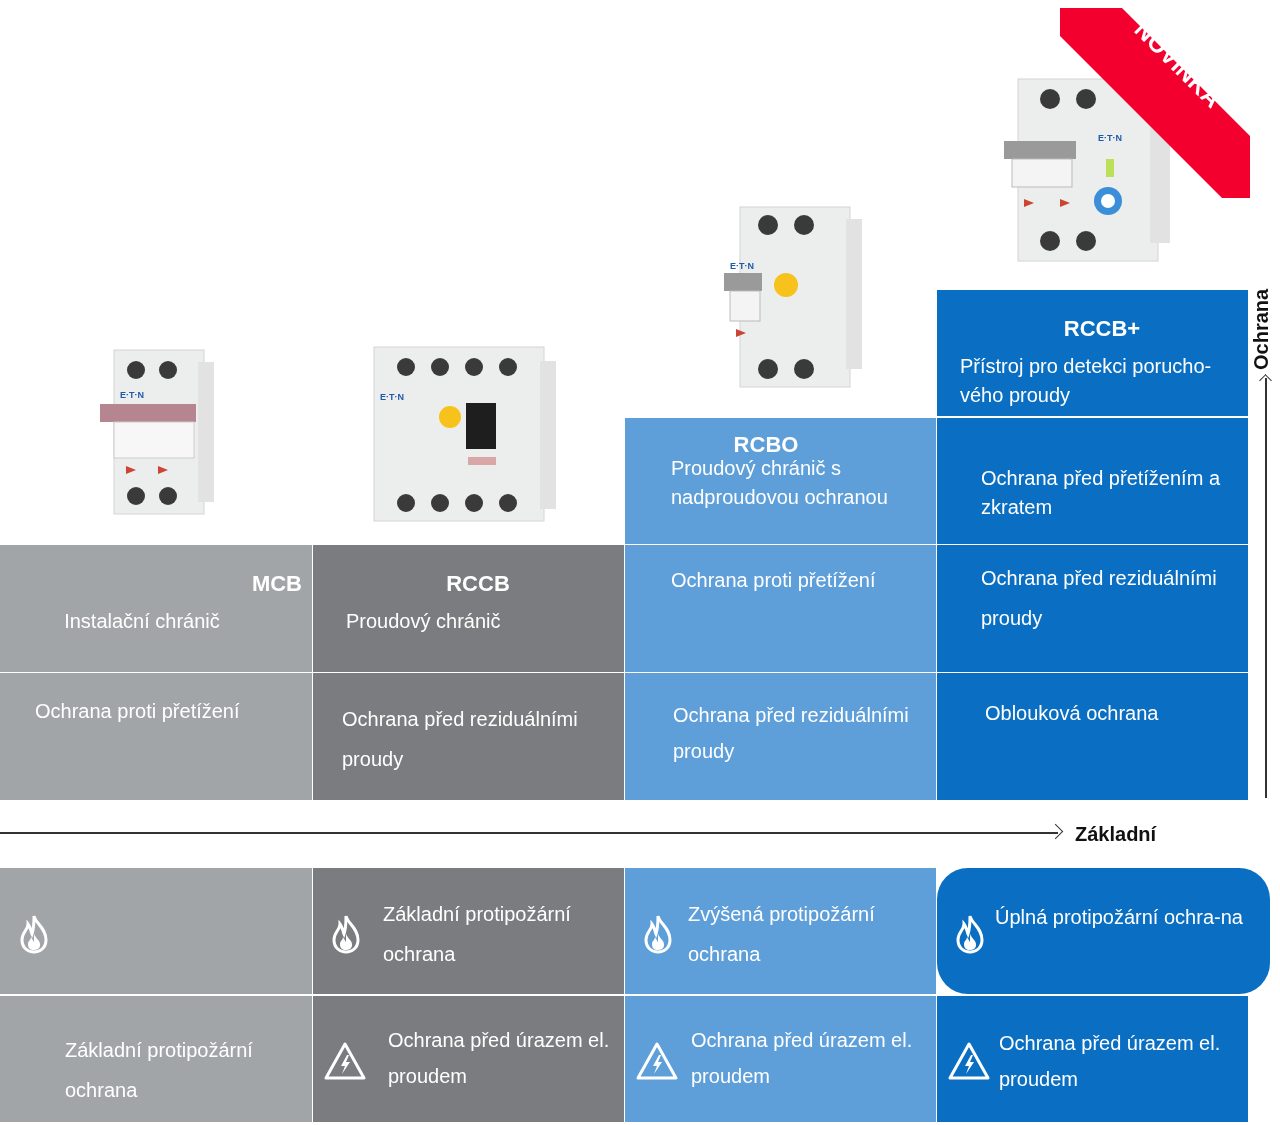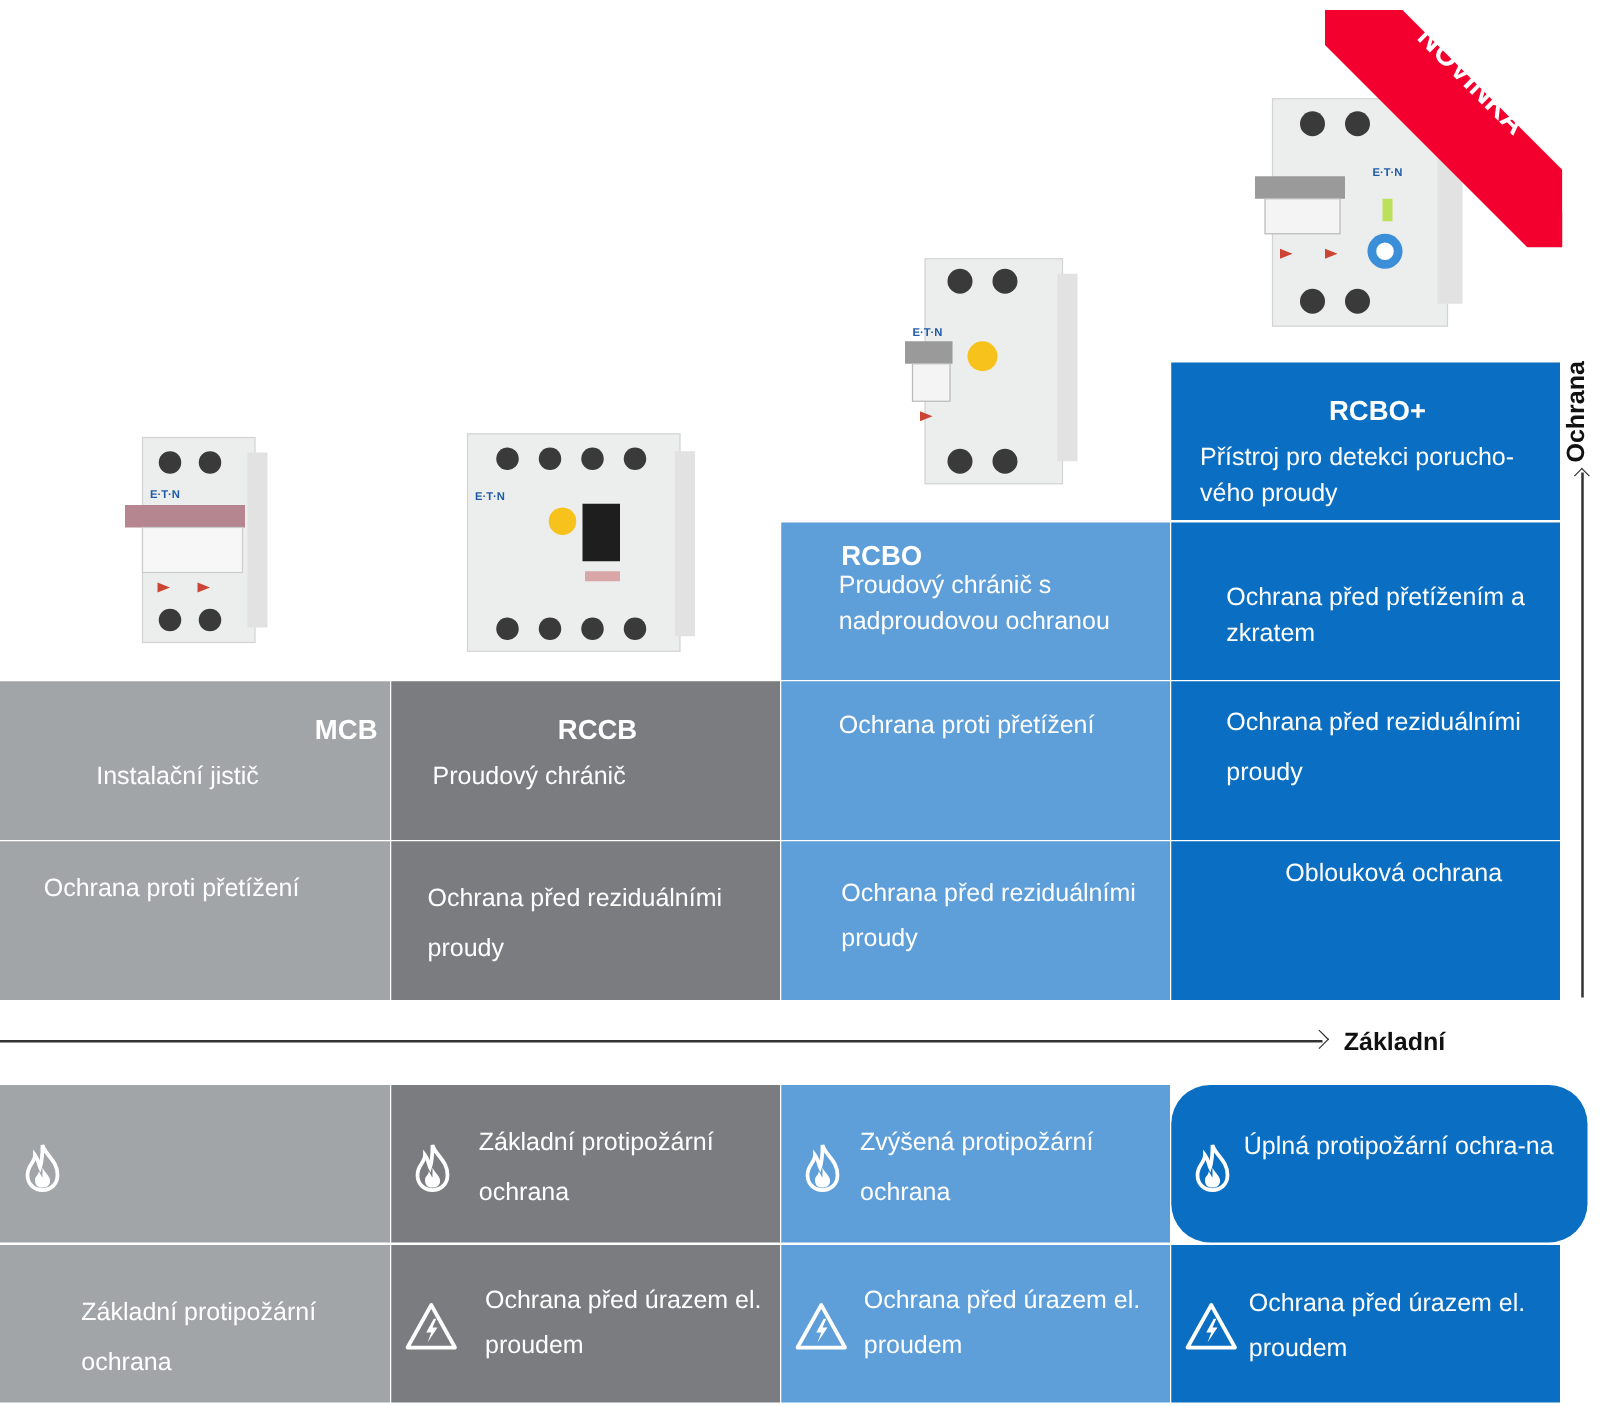--- a/index.html
+++ b/index.html
@@ -101,35 +101,35 @@
 <div class="ribbon">
   <svg width="190" height="190" viewBox="0 0 190 190">
     <polygon points="0,0 0,28 12,28 12,28" fill="#8a0a1d"></polygon>
     <polygon points="162,162 190,162 190,190 162,190" fill="#8a0a1d"></polygon>
     <polygon points="0,0 0,28 162,190 190,190 190,128 62,0" fill="#f4002e"></polygon>
     <text x="0" y="0" transform="translate(112,62) rotate(45)" text-anchor="middle" font-size="24" font-weight="bold" fill="#fff" font-family="Liberation Sans, sans-serif">NOVINKA</text>
   </svg>
 </div>
 
 <div class="cell c-afdd" style="left:937px;top:290px;width:311px;height:126px;">
-  <div class="txt title" style="left:0;top:24px;width:330px;text-align:center;">RCBO+</div>
+  <div class="txt title" style="left:0;top:24px;width:330px;text-align:center;">RCCB+</div>
   <div class="txt" style="left:23px;top:62px;width:270px;">Přístroj pro detekci porucho-vého proudy</div>
 </div>
 
 <div class="cell c-rcbo" style="left:625px;top:418px;width:311px;height:126px;">
-  <div class="txt title" style="left:0;top:12px;width:282px;margin-left:48px;">RCBO</div>
+  <div class="txt title" style="left:0;top:12px;width:282px;text-align:center;">RCBO</div>
   <div class="txt" style="left:46px;top:36px;width:250px;">Proudový chránič s nadproudovou ochranou</div>
 </div>
 <div class="cell c-afdd" style="left:937px;top:418px;width:311px;height:126px;">
   <div class="txt" style="left:44px;top:46px;width:264px;">Ochrana před přetížením a zkratem</div>
 </div>
 
 <div class="cell c-mcb" style="left:0;top:545px;width:312px;height:127px;">
   <div class="txt title" style="left:0;top:24px;width:302px;text-align:right;">MCB</div>
-  <div class="txt" style="left:0;top:62px;width:284px;text-align:center;">Instalační jistič</div>
+  <div class="txt" style="left:0;top:62px;width:284px;text-align:center;">Instalační chránič</div>
 </div>
 <div class="cell c-rccb" style="left:313px;top:545px;width:311px;height:127px;">
   <div class="txt title" style="left:14px;top:24px;width:302px;text-align:center;">RCCB</div>
   <div class="txt" style="left:33px;top:62px;width:270px;">Proudový chránič</div>
 </div>
 <div class="cell c-rcbo" style="left:625px;top:545px;width:311px;height:127px;">
   <div class="txt" style="left:46px;top:21px;width:260px;">Ochrana proti přetížení</div>
 </div>
 <div class="cell c-afdd" style="left:937px;top:545px;width:311px;height:127px;">
   <div class="txt txt2" style="left:44px;top:13px;width:270px;">Ochrana před  reziduálními proudy</div>
@@ -138,21 +138,21 @@
 <div class="cell c-mcb" style="left:0;top:673px;width:312px;height:127px;">
   <div class="txt" style="left:35px;top:24px;width:270px;">Ochrana proti přetížení</div>
 </div>
 <div class="cell c-rccb" style="left:313px;top:673px;width:311px;height:127px;">
   <div class="txt txt2" style="left:29px;top:26px;width:275px;">Ochrana před reziduálními proudy</div>
 </div>
 <div class="cell c-rcbo" style="left:625px;top:673px;width:311px;height:127px;">
   <div class="txt" style="left:48px;top:24px;width:265px;line-height:36px;">Ochrana před reziduálními proudy</div>
 </div>
 <div class="cell c-afdd" style="left:937px;top:673px;width:311px;height:127px;">
-  <div class="txt" style="left:48px;top:12px;width:260px;text-align:center;">Oblouková ochrana</div>
+  <div class="txt" style="left:48px;top:26px;width:260px;">Oblouková ochrana</div>
 </div>
 
 <div class="axis-h"></div>
 <div class="axis-h-head"></div>
 <div class="axis-label-h">Základní</div>
 <div class="axis-v"></div>
 <div class="axis-v-head"></div>
 <div class="axis-label-v" style="top:370px;">Ochrana</div>
 
 <div class="cell c-mcb" style="left:0;top:868px;width:312px;height:126px;">

